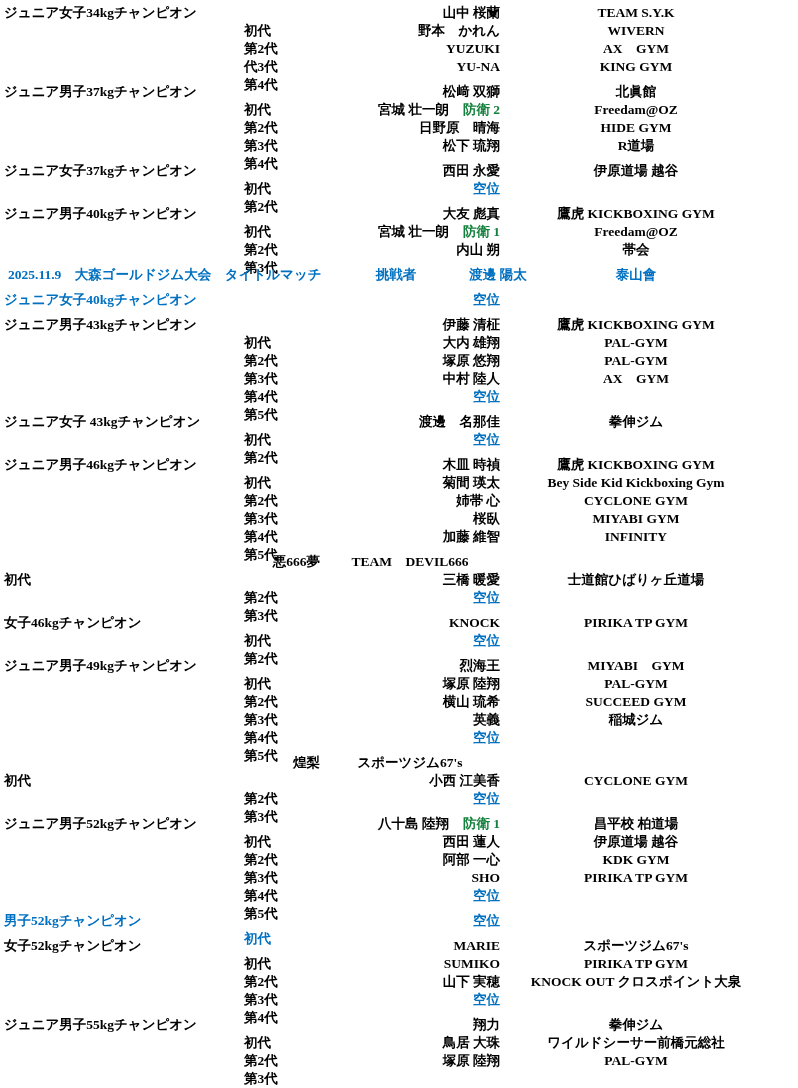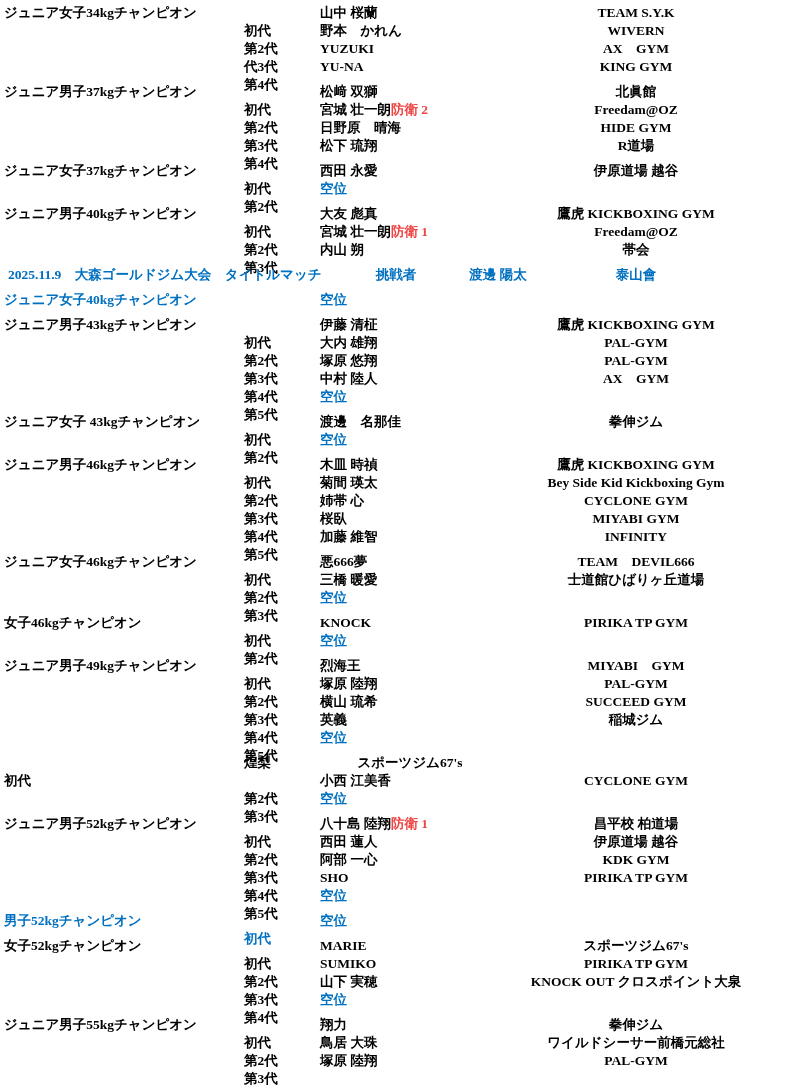--- a/index.html
+++ b/index.html
@@ -27,23 +27,23 @@
     display: grid;
     grid-template-columns: 240px 76px 180px 272px;
     height: 18px;
     line-height: 18px;
     padding-left: 4px;
     white-space: nowrap;
   }
   .cell { overflow: visible; }
   .cat  { text-align: left; }
   .gen  { text-align: left; margin-top: 18px; }
-  .namecell { text-align: left; }
+  .namecell { text-align: right; }
   .gym  { text-align: center; }
-  .defense { color: #ef4444; }
+  .defense { color: #15803d; margin-left: 14px; }
   .blue { color: #0070C0; }
   .event-row {
     display: grid;
     grid-template-columns: 344px 88px 116px 160px;
     height: 18px;
     line-height: 18px;
     padding-left: 8px;
     white-space: nowrap;
   }
   .event-title { text-align: left; }
@@ -228,21 +228,20 @@
       </div>
       <div class="row">
         <span class="cell cat"></span>
         <span class="cell gen">第5代</span>
         <span class="cell namecell"><span>加藤 維智</span></span>
         <span class="cell gym">INFINITY</span>
       </div>
     </div>
     <div class="section">
       <div class="row">
-        <span class="cell cat">ジュニア女子46kgチャンピオン</span>
         <span class="cell gen">初代</span>
         <span class="cell namecell"><span>悪666夢</span></span>
         <span class="cell gym">TEAM　DEVIL666</span>
       </div>
       <div class="row">
         <span class="cell cat"></span>
         <span class="cell gen">第2代</span>
         <span class="cell namecell"><span>三橋 暖愛</span></span>
         <span class="cell gym">士道館ひばりヶ丘道場</span>
       </div>

